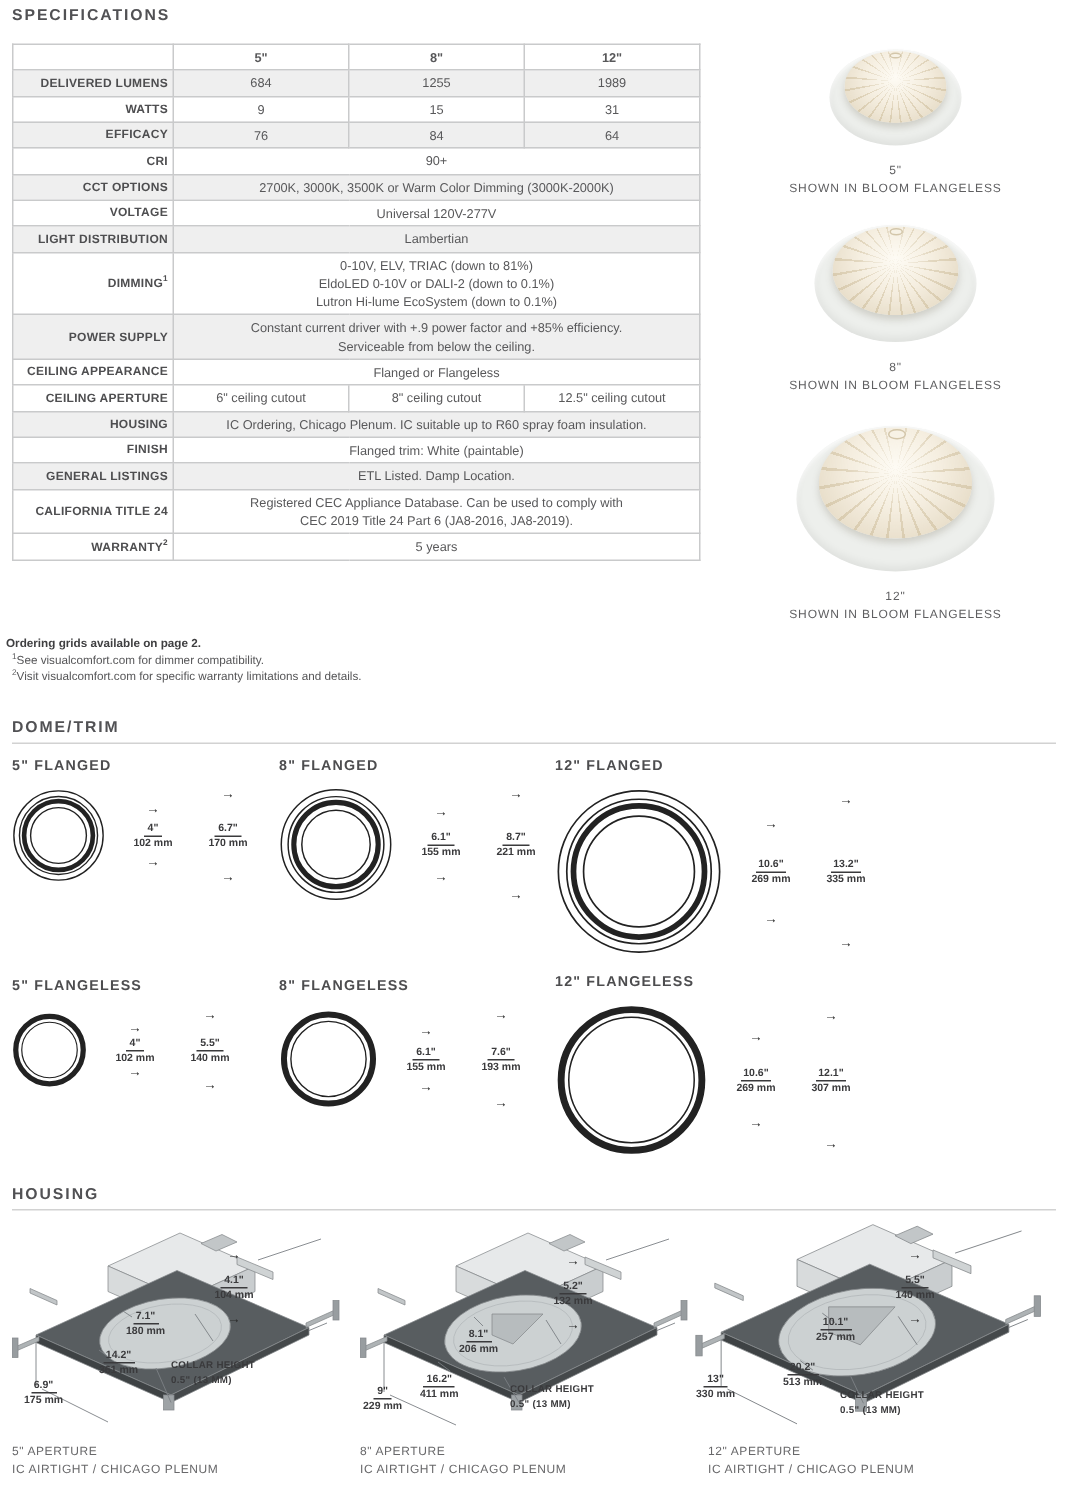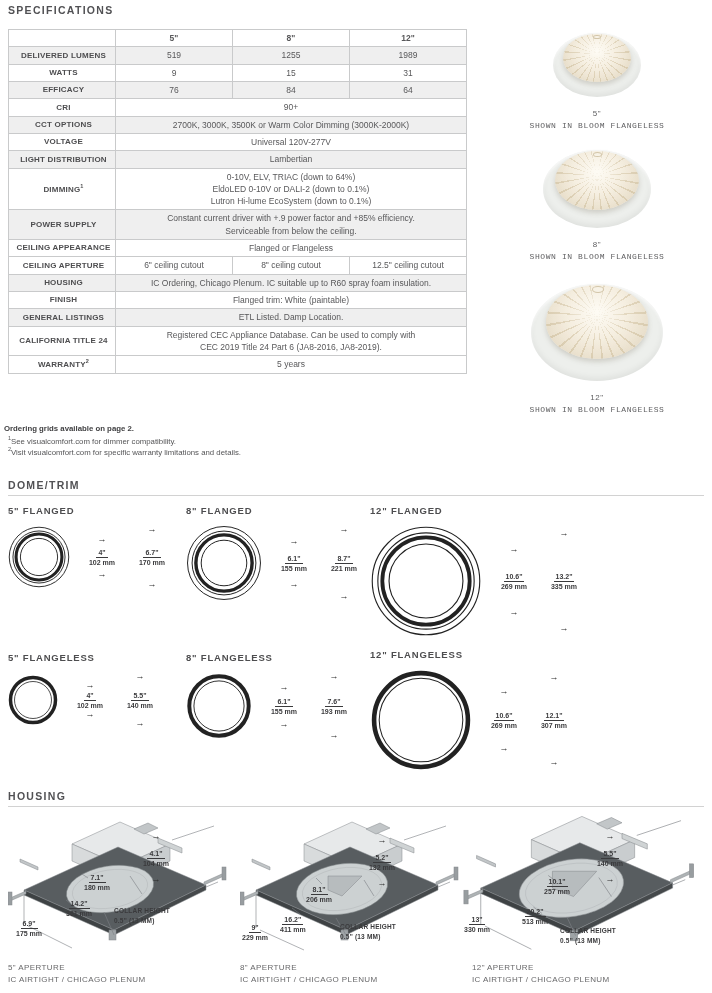--- a/index.html
+++ b/index.html
@@ -6,41 +6,41 @@
   body { background:#fff; font-family:"Liberation Sans", sans-serif; }
   #page { position:relative; width:712px; height:993px; background:#fff; overflow:hidden; color:#4b4b4d; }
 
   .sec-h { position:absolute; font-size:10.5px; letter-spacing:1.3px; color:#515154; font-weight:600; }
   .rule { position:absolute; left:8px; width:696px; height:1px; background:#d2d2d2; }
 
   
   #spec-table { position:absolute; left:8px; top:29px; width:459px; border-collapse:collapse; table-layout:fixed; }
   #spec-table td, #spec-table th { border:1px solid #c9cacb; font-size:8.5px; color:#58585a; text-align:center; padding:2px 3px; line-height:1.45; height:16px; font-weight:normal; }
   #spec-table col.c-label { width:107px; }
-  #spec-table td.lbl { text-align:center; font-weight:700; letter-spacing:.2px; padding-left:6px; font-size:8px; color:#4e4e50; }
+  #spec-table td.lbl { text-align:right; font-weight:700; letter-spacing:.2px; padding-left:6px; font-size:8px; color:#4e4e50; }
   #spec-table tr.shade td { background:#efefef; }
   #spec-table th { font-weight:700; font-size:8.5px; }
   sup { font-size:5.5px; }
 
   
   .fn-bold { position:absolute; font-size:7.8px; font-weight:700; color:#3f3f41; }
   .fn { position:absolute; font-size:7.8px; color:#555557; }
 
   
   .img-block { position:absolute; left:490px; width:214px; display:flex; flex-direction:column; align-items:center; }
   .dome { position:relative; }
   .trim-ring { position:absolute; inset:0; border-radius:50%; background:#edefec; box-shadow:inset 0 -3px 6px rgba(0,0,0,.06), inset 0 2px 3px rgba(255,255,255,.8); }
   .dome-disc { position:absolute; left:11%; top:1%; width:78%; height:76%; border-radius:50%;
     background:
       radial-gradient(ellipse at 50% 36%, rgba(255,253,247,.9) 0%, rgba(248,241,228,.35) 42%, rgba(206,190,158,.5) 96%),
       repeating-conic-gradient(from 0deg at 50% 42%, #f3ecdd 0deg 12deg, #d6c8aa 12deg 14.5deg);
     box-shadow:0 3px 5px rgba(120,110,90,.25); }
   .dome-apex { position:absolute; left:46%; top:2.5%; width:9%; height:7%; border-radius:50%; background:#f7f2e6; border:1px solid #d3c6aa; }
   .img-size { font-size:8px; color:#5f5f61; letter-spacing:.6px; text-align:center; margin-top:12px; }
-  .img-cap  { font-size:8px; color:#5f5f61; letter-spacing:.6px; text-align:right; margin-top:3px;font-family:Liberation Mono, monospace; }
+  .img-cap  { font-size:8px; color:#5f5f61; letter-spacing:.6px; text-align:right; margin-top:3px; }
 
   
   .trim-fig { position:absolute; }
   .trim-title { font-size:9.5px; font-weight:600; letter-spacing:.8px; color:#4d4d4f; margin-bottom:9px; }
   .trim-body { display:flex; align-items:center; }
   .trim-body svg { flex:none; }
   .dim-pair { display:flex; gap:12px; margin-left:13px; align-items:center; }
   .dimcol { display:flex; flex-direction:column; justify-content:space-between; align-items:center; width:38px; }
   .dim-grp { display:flex; flex-direction:column; align-items:center; }
   .dim-val { font-size:7px; font-weight:700; color:#3a3a3c; border-bottom:1px solid #3a3a3c; padding:0 2px 1px; white-space:nowrap; }
@@ -71,21 +71,21 @@
       </colgroup>
     <tbody>
         <tr>
       <th></th>
       <th>5"</th>
       <th>8"</th>
       <th>12"</th>
     </tr>
     <tr class="shade">
       <td class="lbl">DELIVERED LUMENS</td>
-      <td>519</td>
+      <td>684</td>
       <td>1255</td>
       <td>1989</td>
     </tr>
     <tr>
       <td class="lbl">WATTS</td>
       <td>9</td>
       <td>15</td>
       <td>31</td>
     </tr>
     <tr class="shade">
@@ -106,21 +106,21 @@
       <td class="lbl">VOLTAGE</td>
       <td colspan="3">Universal 120V-277V</td>
     </tr>
     <tr class="shade">
       <td class="lbl">LIGHT DISTRIBUTION</td>
       <td colspan="3">Lambertian</td>
     </tr>
     <tr>
       <td class="lbl"><span>DIMMING</span><sup>1</sup></td>
       <td colspan="3">
-        <div>0-10V, ELV, TRIAC (down to 64%)</div>
+        <div>0-10V, ELV, TRIAC (down to 81%)</div>
         <div>EldoLED 0-10V or DALI-2 (down to 0.1%)</div>
         <div>Lutron Hi-lume EcoSystem (down to 0.1%)</div>
       </td>
     </tr>
     <tr class="shade">
       <td class="lbl">POWER SUPPLY</td>
       <td colspan="3">
         <div>Constant current driver with +.9 power factor and +85% efficiency.</div>
         <div>Serviceable from below the ceiling.</div>
       </td>

